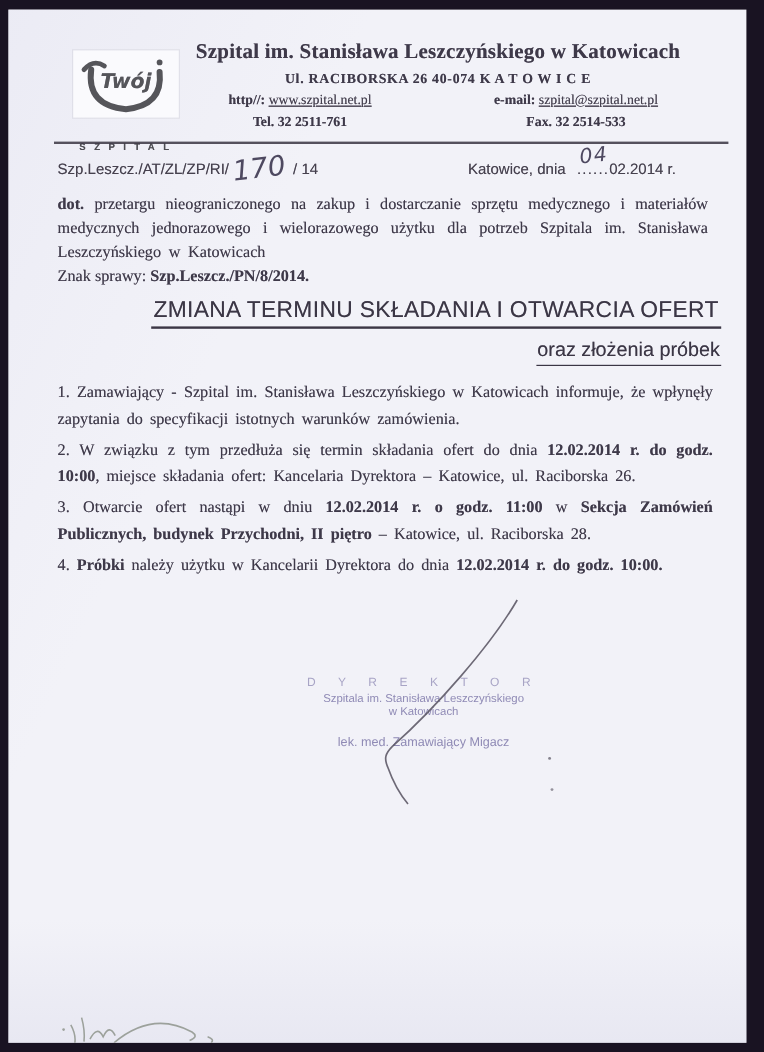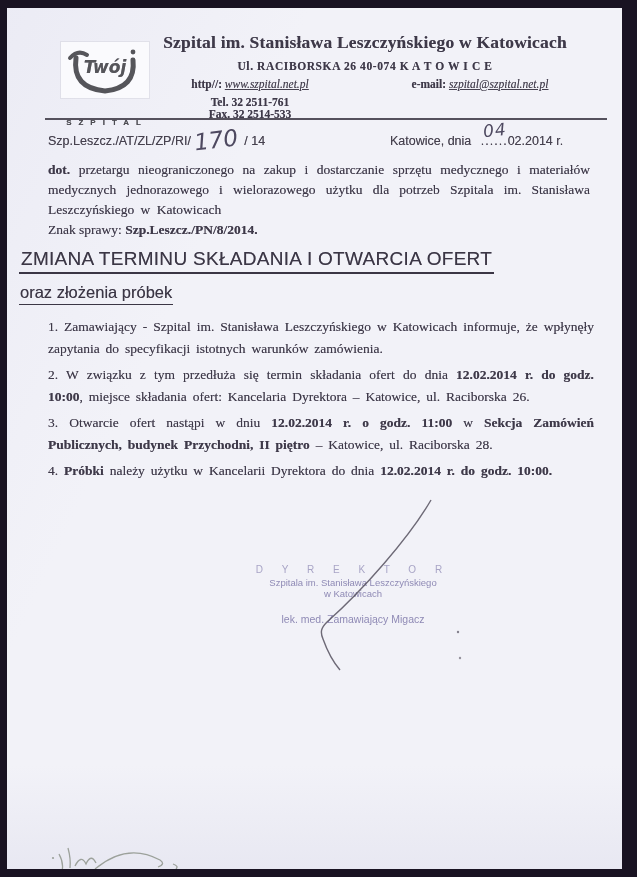--- a/index.html
+++ b/index.html
@@ -25,22 +25,22 @@
   .logo-box{width:88px;height:56px;margin:0 auto;background:#fafafd;
     box-shadow:0 0 0 1px rgba(120,120,140,.12);display:block;}
   .logo-label{display:block;margin-top:20px;font-family:"Liberation Sans",sans-serif;
     font-size:8px;font-weight:bold;letter-spacing:7px;color:#4d4d52;padding-left:4px;}
   .head-text{position:absolute;left:128px;top:24px;width:460px;text-align:center;}
   .org-name{font-size:17.5px;font-weight:bold;letter-spacing:.2px;}
   .org-address{margin-top:7px;font-size:11.5px;font-weight:bold;letter-spacing:.6px;}
   .contact-row{display:flex;margin-top:6px;}
   .contact-row>div{width:50%;font-size:11.5px;}
   .lbl{font-weight:bold;}
-  .link{font-style:italic;text-decoration:underline;color:#45404f;}
-  .telfax-row{display:flex;margin-top:6px;flex-direction:column;}
+  .link{text-decoration:underline;color:#45404f;}
+  .telfax-row{display:flex;margin-top:6px;}
   .telfax-row>div{width:50%;font-size:11.5px;font-weight:bold;}
   .divider{position:absolute;left:38px;top:110px;width:562px;height:2px;
     background:var(--divider);opacity:.85;}
   
   .ref-row{position:absolute;left:41px;top:118px;right:20px;height:34px;
     font-family:"Liberation Sans",sans-serif;font-size:12.5px;color:#46414e;}
   .ref-left{position:absolute;left:0;top:8px;white-space:nowrap;}
   .hand{font-family:"DejaVu Sans",sans-serif;font-style:italic;color:#4e4960;
     text-shadow:none;}
   .hand-ref{display:inline-block;font-size:23px;line-height:10px;
@@ -48,21 +48,21 @@
   .date-group{position:absolute;left:342px;top:8px;white-space:nowrap;}
   .date-dots{position:relative;display:inline-block;letter-spacing:1px;margin-left:6px;}
   .hand-day{position:absolute;left:2px;top:-14px;font-size:17px;
     display:inline-block;transform:rotate(-6deg);}
   
   .subject{position:absolute;left:41px;top:152px;width:542px;font-size:13.5px;
     line-height:20px;}
   .subject p.just{text-align:justify;word-spacing:3px;}
   .b{font-weight:bold;}
   
-  .title-wrap{position:absolute;left:12px;top:240px;width:594px;text-align:left;
+  .title-wrap{position:absolute;left:0;top:240px;width:594px;text-align:right;
     font-family:"Liberation Sans",sans-serif;color:#3b3645;}
   .title-main{display:inline-block;font-size:19px;letter-spacing:.3px;
     border-bottom:2px solid #3b3645;padding:0 2px 2px;}
   .title-sub{margin-top:9px;}
   .title-sub span{display:inline-block;font-size:16.5px;
     border-bottom:1.6px solid #3b3645;padding:0 1px 2px;}
   
   .points{position:absolute;left:41px;top:308px;width:546px;font-size:13.5px;
     line-height:22px;}
   .points p{text-align:justify;word-spacing:2.5px;margin-bottom:4px;}

